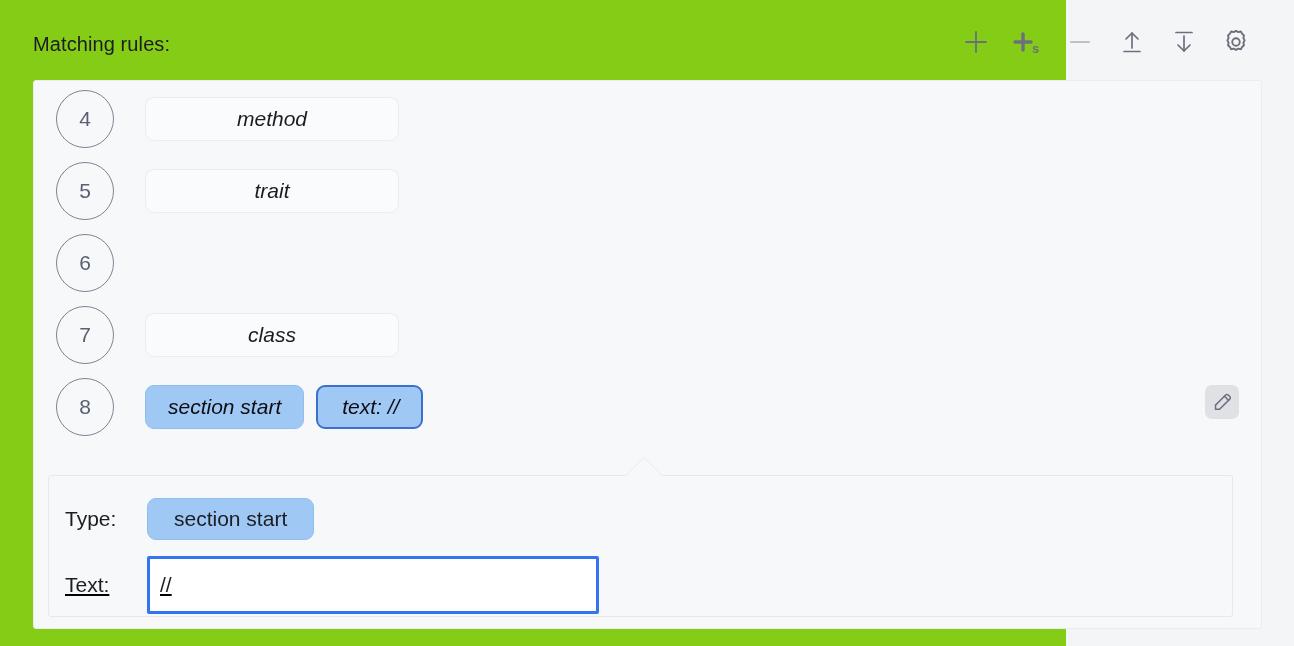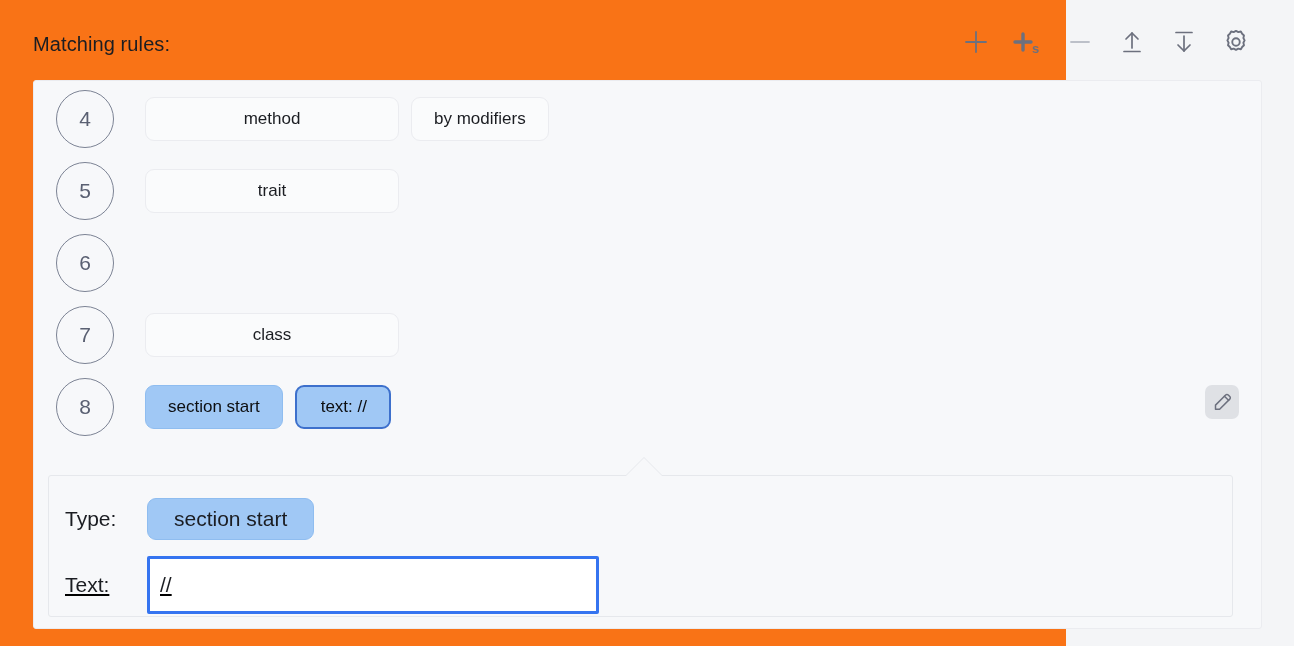--- a/index.html
+++ b/index.html
@@ -9,21 +9,21 @@
     height: 646px;
     background: #F4F5F7;
     font-family: "Liberation Sans", sans-serif;
     overflow: hidden;
   }
 
   .page {
     position: relative;
     width: 1066px;
     height: 646px;
-    background: #f97316;
+    background: #84cc16;
   }
 
   
   .header {
     position: absolute;
     left: 0; top: 0;
     width: 1294px;
     height: 80px;
   }
 
@@ -106,26 +106,27 @@
   }
 
   .chip {
     height: 44px;
     min-width: 60px;
     padding: 0 22px;
     display: flex;
     align-items: center;
     justify-content: center;
     border-radius: 9px;
-    font-size: 17px;
+    font-size: 21px;
     color: #1B1D22;
     white-space: nowrap;
     cursor: pointer;
     background: #FAFBFC;
     border: 1.2px solid #EBECF0;
+    font-style: italic;
   }
 
   .chip.wide { width: 254px; padding: 0; }
 
   .chip.selected {
     background: #A0C8F5;
     border: 1.2px solid #8FBDF0;
     color: #0D0E10;
   }
 
@@ -305,21 +306,20 @@
 
     </div>
   </div>
 
   <div class="rules-box">
 
     <div class="rule-row" style="top:2px;">
       <div class="row-index">4</div>
       <div class="chips">
         <div class="chip wide">method</div>
-        <div class="chip">by modifiers</div>
       </div>
     </div>
 
     <div class="rule-row" style="top:74px;">
       <div class="row-index">5</div>
       <div class="chips">
         <div class="chip wide">trait</div>
       </div>
     </div>
 

